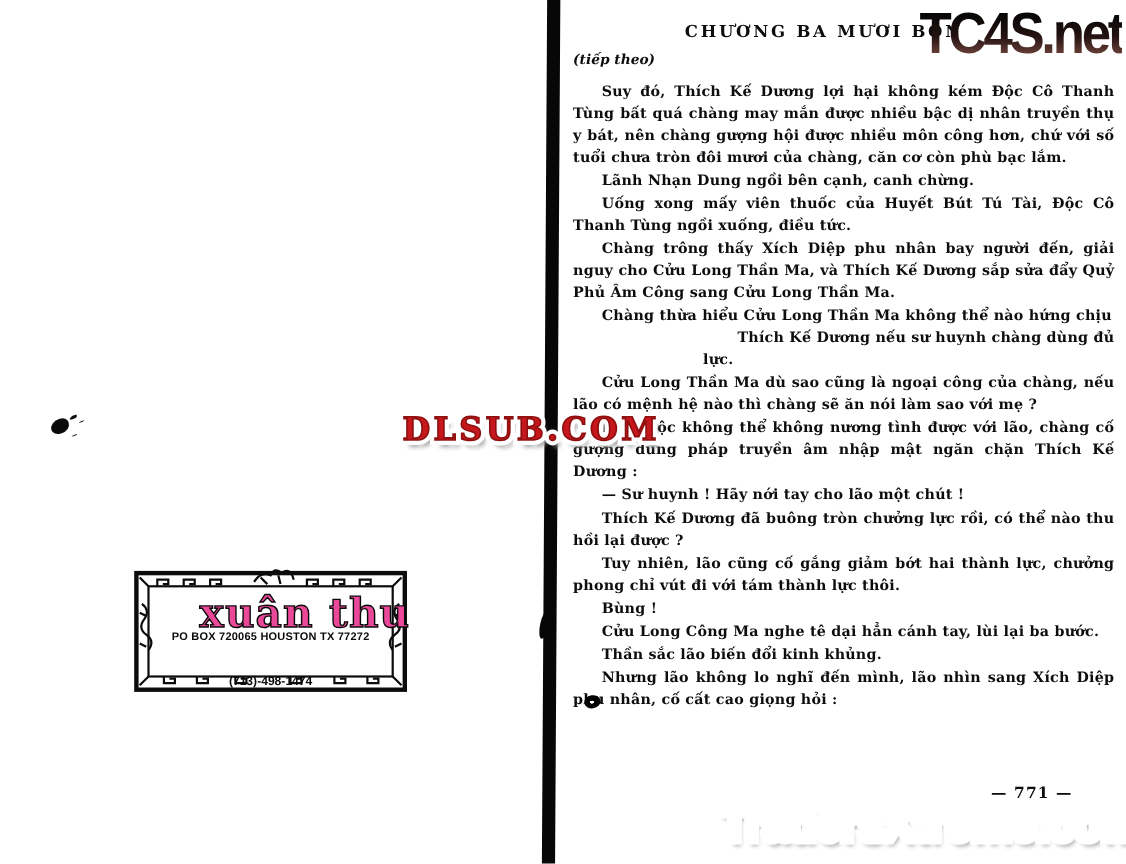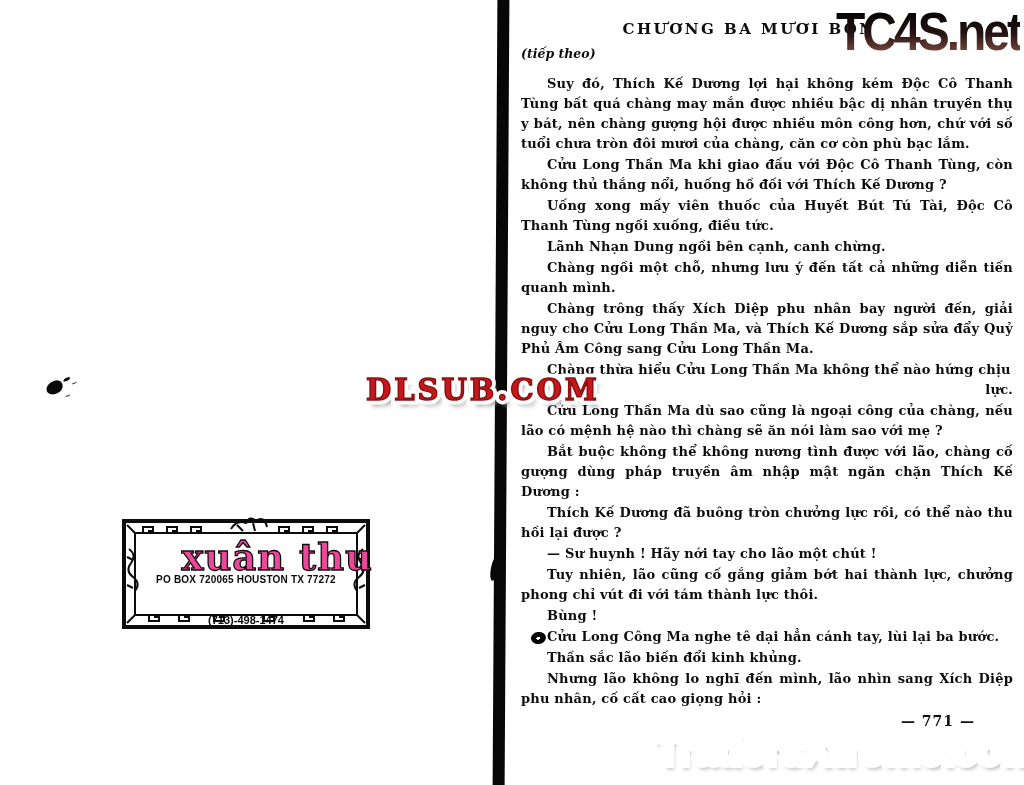--- a/index.html
+++ b/index.html
@@ -52,21 +52,21 @@
   }
   .chapter-subtitle{
     text-align:left;padding-right:36px;margin-top:8px;
     font-size:12.5px;font-weight:bold;font-style:italic;line-height:16px;
   }
   .paras{margin-top:12px;font-size:13px;font-weight:bold;line-height:20px;
          letter-spacing:0.2px;}
   .para{text-align:justify;text-indent:26px;margin:0 0 1px 0;}
   .para.tight{margin-bottom:0;}
   .para.right{text-align:right;text-indent:0;margin-bottom:0;}
-  .para.cont{text-indent:0;padding-left:24%;text-align:right;}
+  .para.cont{text-indent:0;padding-left:24%;text-align:left;}
   .page-number{
     position:absolute;left:901px;top:713px;
     font-size:14px;font-weight:bold;letter-spacing:1px;
   }
   
   .ink-dot{
     position:absolute;left:531px;top:632px;width:15px;height:12px;
     border-radius:50%;
     background:radial-gradient(ellipse 3px 2px at 48% 52%, #fff 60%, #000 75%);
     transform:rotate(-8deg);
@@ -145,31 +145,30 @@
   <div class="stamp-title">xuân thu</div>
   <div class="stamp-address">PO BOX 720065 HOUSTON TX 77272</div>
   <div class="stamp-phone">(713)-498-1474</div>
 </div>
 
 <div class="right-col">
   <div class="chapter-title">CHƯƠNG BA MƯƠI BỐN</div>
   <div class="chapter-subtitle">(tiếp theo)</div>
   <div class="paras">
       <div class="para indent">Suy đó, Thích Kế Dương lợi hại không kém Độc Cô Thanh Tùng bất quá chàng may mắn được nhiều bậc dị nhân truyền thụ y bát, nên chàng gượng hội được nhiều môn công hơn, chứ với số tuổi chưa tròn đôi mươi của chàng, căn cơ còn phù bạc lắm.</div>
-      <div class="para indent">Cửu Long Thần Ma khi giao đấu với Độc Cô Thanh Tùng, còn không thủ thắng nổi, huống hồ đối với Thích Kế Dương ?</div>
+      <div class="para indent">Lãnh Nhạn Dung ngồi bên cạnh, canh chừng.</div>
       <div class="para indent">Uống xong mấy viên thuốc của Huyết Bút Tú Tài, Độc Cô Thanh Tùng ngồi xuống, điều tức.</div>
-      <div class="para indent">Lãnh Nhạn Dung ngồi bên cạnh, canh chừng.</div>
-      <div class="para indent">Chàng ngồi một chỗ, nhưng lưu ý đến tất cả những diễn tiến quanh mình.</div>
       <div class="para indent">Chàng trông thấy Xích Diệp phu nhân bay người đến, giải nguy cho Cửu Long Thần Ma, và Thích Kế Dương sắp sửa đẩy Quỷ Phủ Âm Công sang Cửu Long Thần Ma.</div>
       <div class="para tight">Chàng thừa hiểu Cửu Long Thần Ma không thể nào hứng chịu</div>
+      <div class="para right">Thích Kế Dương nếu sư huynh chàng dùng đủ</div>
       <div class="para cont">lực.</div>
       <div class="para indent">Cửu Long Thần Ma dù sao cũng là ngoại công của chàng, nếu lão có mệnh hệ nào thì chàng sẽ ăn nói làm sao với mẹ ?</div>
       <div class="para indent">Bắt buộc không thể không nương tình được với lão, chàng cố gượng dùng pháp truyền âm nhập mật ngăn chặn Thích Kế Dương :</div>
+      <div class="para indent">— Sư huynh ! Hãy nới tay cho lão một chút !</div>
       <div class="para indent">Thích Kế Dương đã buông tròn chưởng lực rồi, có thể nào thu hồi lại được ?</div>
-      <div class="para indent">— Sư huynh ! Hãy nới tay cho lão một chút !</div>
       <div class="para indent">Tuy nhiên, lão cũng cố gắng giảm bớt hai thành lực, chưởng phong chỉ vút đi với tám thành lực thôi.</div>
       <div class="para indent">Bùng !</div>
       <div class="para indent">Cửu Long Công Ma nghe tê dại hẳn cánh tay, lùi lại ba bước.</div>
       <div class="para indent">Thần sắc lão biến đổi kinh khủng.</div>
       <div class="para indent">Nhưng lão không lo nghĩ đến mình, lão nhìn sang Xích Diệp phu nhân, cố cất cao giọng hỏi :</div>
     </div>
 </div>
 
 <div class="ink-dot"></div>
 <div class="page-number">— 771 —</div>

